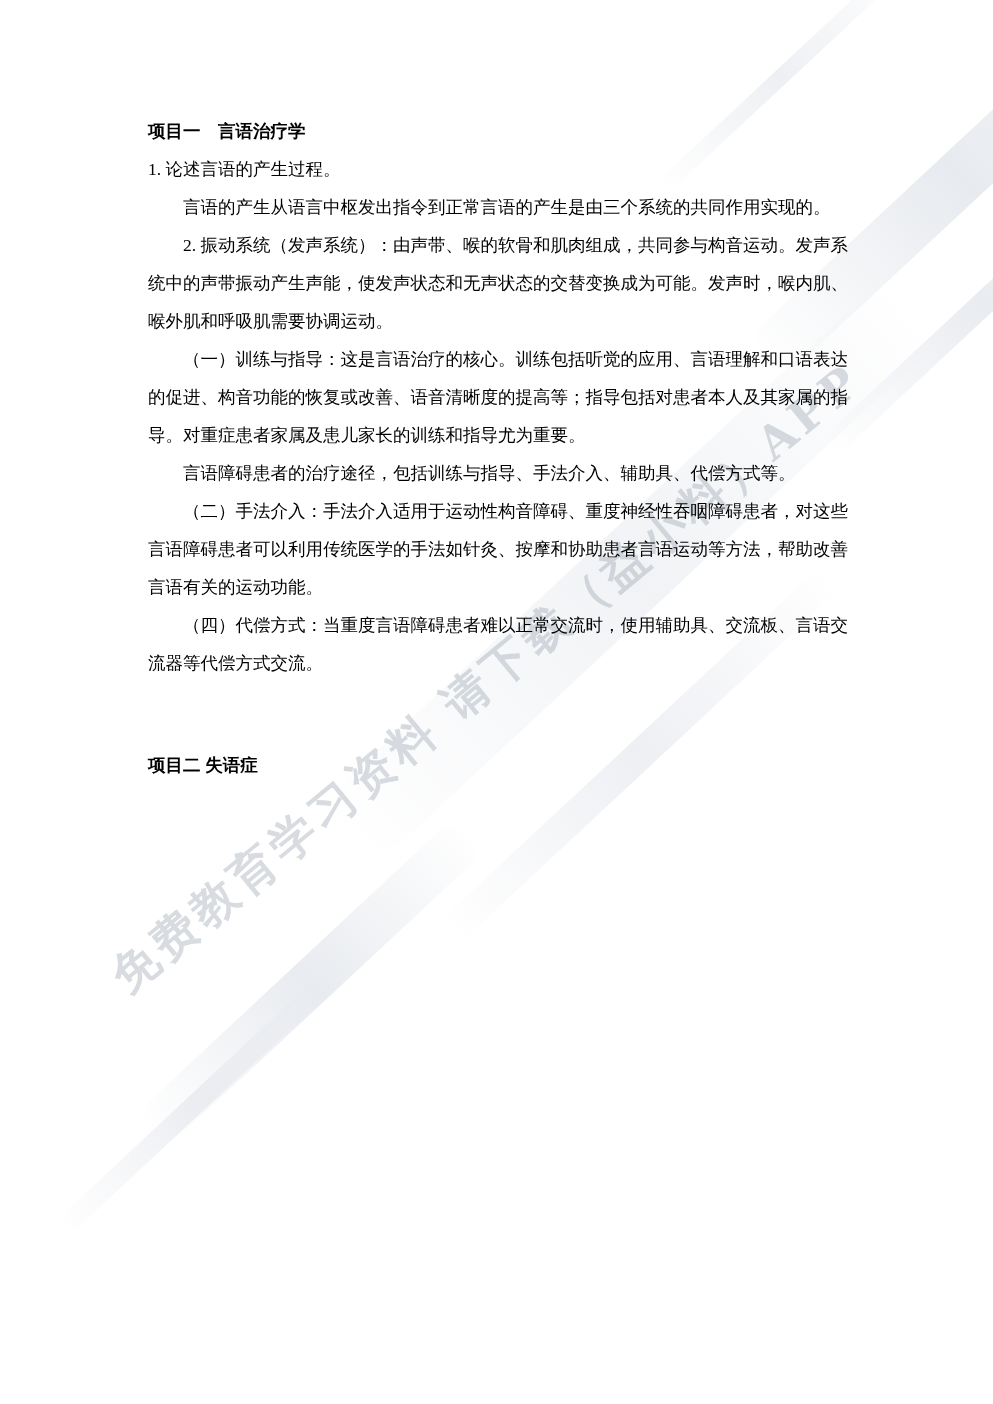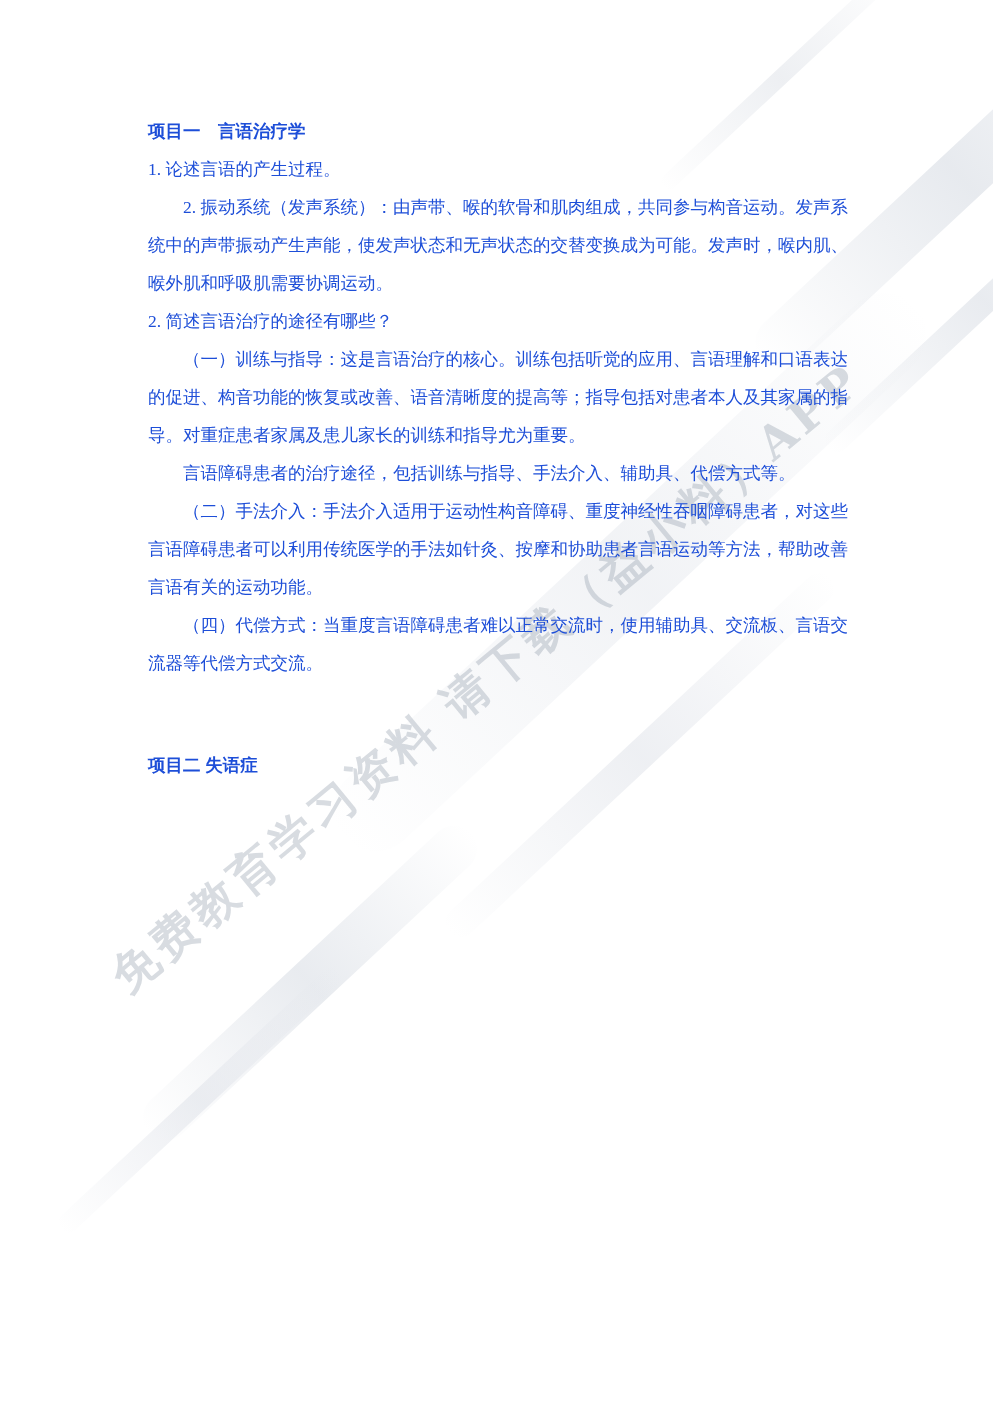--- a/index.html
+++ b/index.html
@@ -40,21 +40,21 @@
     pointer-events:none;
     user-select:none;
   }
   
   .content{
     position:absolute;
     left:148px;top:112px;
     width:700px;
     font-size:17.5px;
     line-height:38px;
-    color:#1d4ed8;
+    color:#000000;
     text-align:justify;
   }
   .content p{margin:0;}
   .section-heading{
     font-family:"Liberation Sans","DejaVu Sans",sans-serif;
     font-weight:bold;
     font-size:17.5px;
     text-align:left;
   }
   .question{text-indent:0;}
@@ -74,22 +74,22 @@
   <div class="streak s6"></div>
   <div class="streak s7"></div>
 
   <div class="watermark-text">免费教育学习资料 请下载（益小料）APP</div>
 
   <div class="content">
 
     <div>
       <p class="section-heading">项目一　言语治疗学</p>
       <p class="question">1. 论述言语的产生过程。</p>
+      <p class="answer">言语的产生从语言中枢发出指令到正常言语的产生是由三个系统的共同作用实现的。</p>
       <p class="answer">2. 振动系统（发声系统）：由声带、喉的软骨和肌肉组成，共同参与构音运动。发声系统中的声带振动产生声能，使发声状态和无声状态的交替变换成为可能。发声时，喉内肌、喉外肌和呼吸肌需要协调运动。</p>
-      <p class="question">2. 简述言语治疗的途径有哪些？</p>
       <p class="answer">（一）训练与指导：这是言语治疗的核心。训练包括听觉的应用、言语理解和口语表达的促进、构音功能的恢复或改善、语音清晰度的提高等；指导包括对患者本人及其家属的指导。对重症患者家属及患儿家长的训练和指导尤为重要。</p>
       <p class="answer">言语障碍患者的治疗途径，包括训练与指导、手法介入、辅助具、代偿方式等。</p>
       <p class="answer">（二）手法介入：手法介入适用于运动性构音障碍、重度神经性吞咽障碍患者，对这些言语障碍患者可以利用传统医学的手法如针灸、按摩和协助患者言语运动等方法，帮助改善言语有关的运动功能。</p>
       <p class="answer">（四）代偿方式：当重度言语障碍患者难以正常交流时，使用辅助具、交流板、言语交流器等代偿方式交流。</p>
     </div>
 
     <div class="section-two">
       <p class="section-heading">项目二 失语症</p>
     </div>
 

